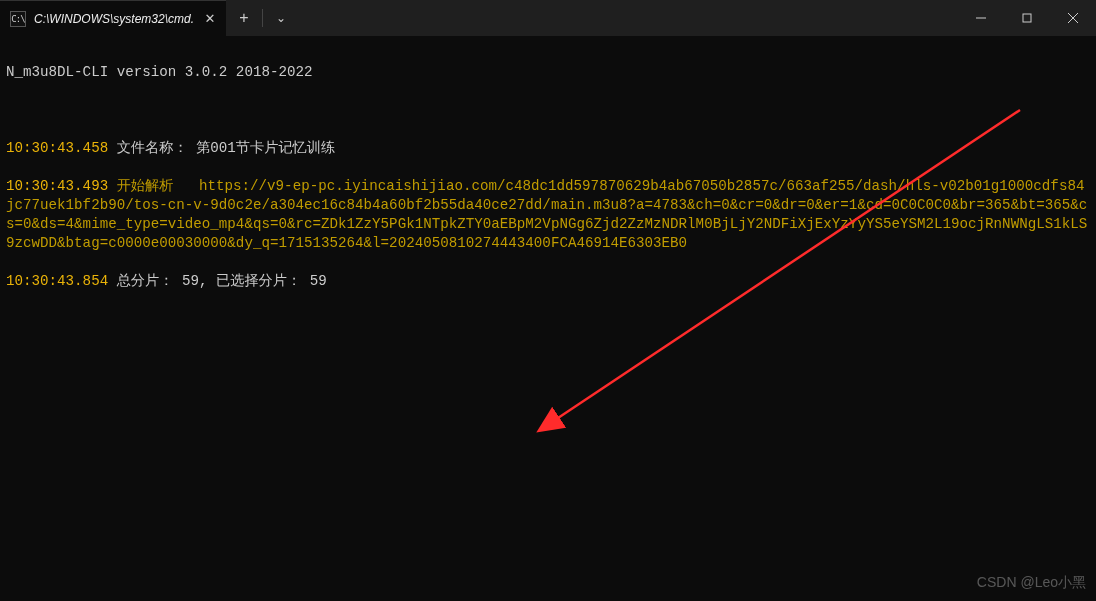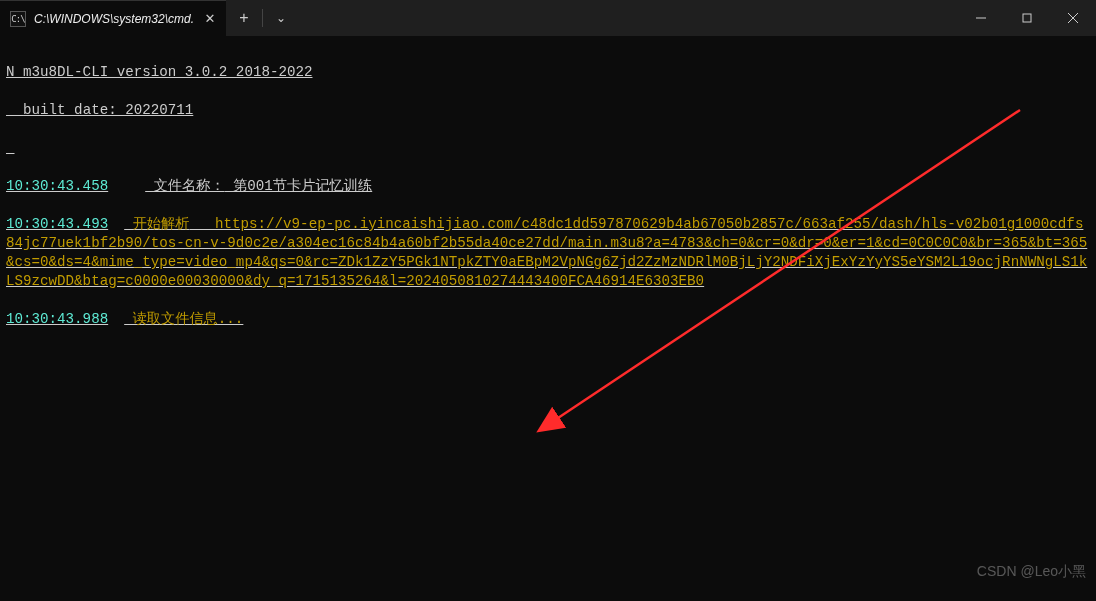--- a/index.html
+++ b/index.html
@@ -104,29 +104,28 @@
       font-size: 14.2px;
       line-height: 19px;
       color: #ccc;
       white-space: pre;
       overflow: hidden;
     }
     .line {
       display: block;
       white-space: pre-wrap;
       word-break: break-all;
-      text-decoration: underline;
     }
-    .ts { color: #5eead4; }
-    .label { color: #ccc; padding-left: 37px; }
-    .yellow { color: #c19c00; margin-left: 16px; }
+    .ts { color: #eab308; }
+    .label { color: #ccc; }
+    .yellow { color: #c19c00; }
     .url { color: #c19c00; }
     .watermark {
       position: absolute;
-      bottom: 20px;
+      bottom: 9px;
       right: 10px;
       color: rgba(200,200,200,0.4);
       font-family: "Segoe UI", sans-serif;
       font-size: 14px;
     }
     .arrow-svg {
       position: absolute;
       top: 0;
       left: 0;
       pointer-events: none;
@@ -167,25 +166,24 @@
       <svg viewBox="0 0 10 10">
           <line x1="0" y1="0" x2="10" y2="10" stroke="#ccc" stroke-width="1"></line>
           <line x1="10" y1="0" x2="0" y2="10" stroke="#ccc" stroke-width="1"></line>
         </svg>
     </div>
   </div>
 </div>
 
 <div class="terminal">
 <span class="line">N_m3u8DL-CLI version 3.0.2 2018-2022</span>
-<span class="line">  built date: 20220711</span>
 <span class="line"> </span>
 <span class="line"><span class="ts">10:30:43.458</span><span class="label"> 文件名称：</span><span> 第001节卡片记忆训练</span></span>
 <span class="line"><span class="ts">10:30:43.493</span><span class="yellow"> 开始解析</span><span class="url">   https://v9-ep-pc.iyincaishijiao.com/c48dc1dd597870629b4ab67050b2857c/663af255/dash/hls-v02b01g1000cdfs84jc77uek1bf2b90/tos-cn-v-9d0c2e/a304ec16c84b4a60bf2b55da40ce27dd/main.m3u8?a=4783&amp;ch=0&amp;cr=0&amp;dr=0&amp;er=1&amp;cd=0C0C0C0&amp;br=365&amp;bt=365&amp;cs=0&amp;ds=4&amp;mime_type=video_mp4&amp;qs=0&amp;rc=ZDk1ZzY5PGk1NTpkZTY0aEBpM2VpNGg6Zjd2ZzMzNDRlM0BjLjY2NDFiXjExYzYyYS5eYSM2L19ocjRnNWNgLS1kLS9zcwDD&amp;btag=c0000e00030000&amp;dy_q=1715135264&amp;l=2024050810274443400FCA46914E6303EB0</span></span>
-<span class="line"><span class="ts">10:30:43.988</span><span class="yellow"> 读取文件信息...</span></span>
+<span class="line"><span class="ts">10:30:43.854</span><span class="label"> 总分片：</span><span> 59</span><span class="label">, 已选择分片：</span><span> 59</span></span>
 
 
 
 
 </div>
 
 <svg class="arrow-svg" width="1096" height="601">
   <defs>
     <marker id="ah" markerWidth="12" markerHeight="12" refX="2" refY="5" orient="auto">
       <polygon points="0,0 11,5 0,10" fill="#ff2b2b"></polygon>

